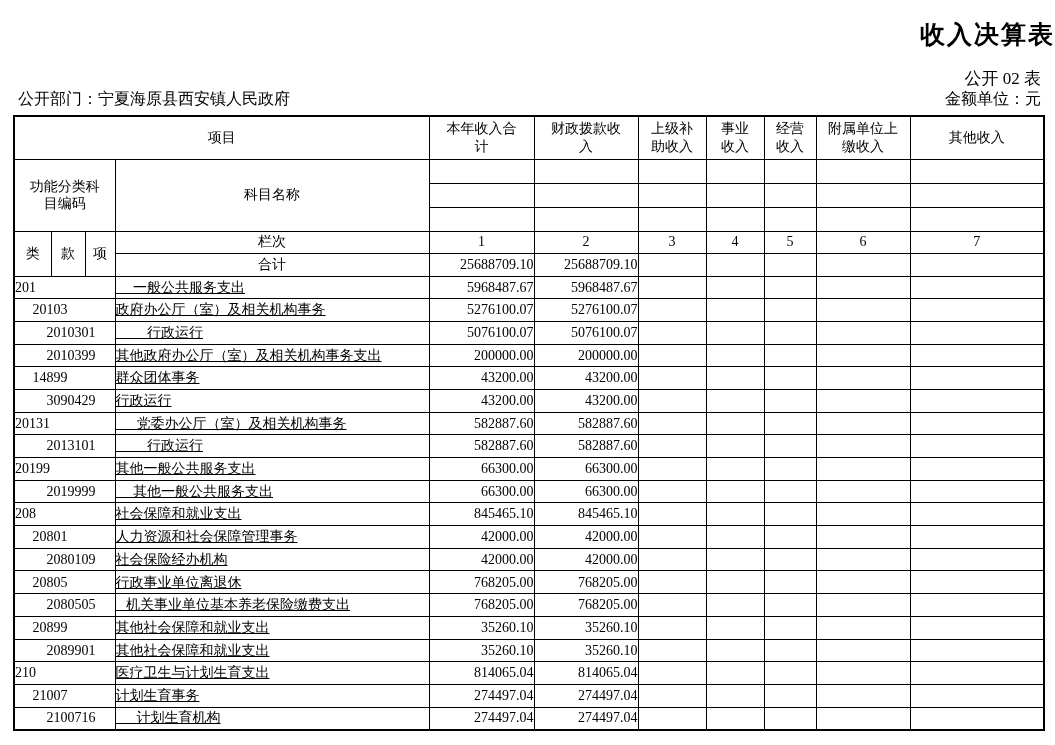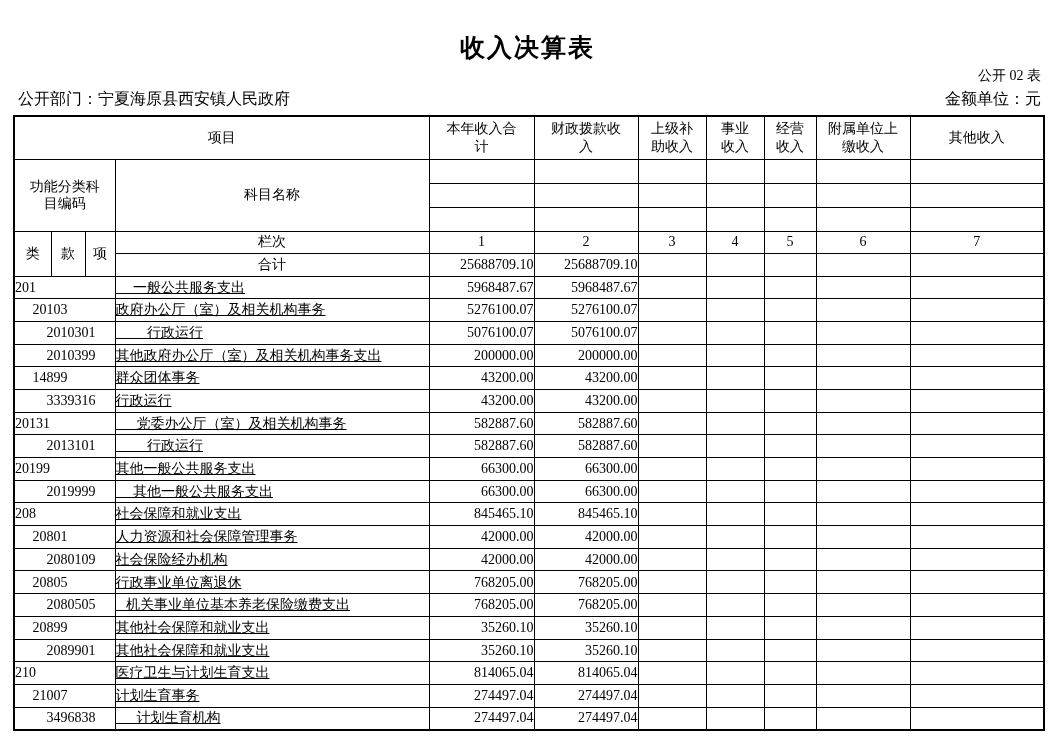--- a/index.html
+++ b/index.html
@@ -7,31 +7,31 @@
     position: relative;
     width: 1055px;
     height: 745px;
     background: #ffffff;
     color: #000000;
     font-family: "Liberation Serif", "DejaVu Serif", serif;
     overflow: hidden;
   }
   .title {
     position: absolute;
-    top: 31px; left: 0;
+    top: 18px; left: 0;
     width: 100%;
-    text-align: center;
+    text-align: right;
     font-size: 25px;
     font-weight: bold;
     letter-spacing: 2px;
   }
   .sheet-label {
     position: absolute;
     top: 67px; right: 14px;
-    font-size: 14px;
+    font-size: 17px;
   }
   .dept-label {
     position: absolute;
     top: 89px; left: 18px;
     font-size: 16px;
   }
   .unit-label {
     position: absolute;
     top: 89px; right: 14px;
     font-size: 16px;
@@ -232,21 +232,21 @@
           <td class="name-cell">群众团体事务</td>
           <td class="num">43200.00</td>
           <td class="num">43200.00</td>
           <td class="num"></td>
           <td class="num"></td>
           <td class="num"></td>
           <td class="num"></td>
           <td class="num"></td>
         </tr>
         <tr>
-          <td class="code" colspan="3">         3339316</td>
+          <td class="code" colspan="3">         3090429</td>
           <td class="name-cell">行政运行</td>
           <td class="num">43200.00</td>
           <td class="num">43200.00</td>
           <td class="num"></td>
           <td class="num"></td>
           <td class="num"></td>
           <td class="num"></td>
           <td class="num"></td>
         </tr>
         <tr>
@@ -386,21 +386,21 @@
           <td class="name-cell">计划生育事务</td>
           <td class="num">274497.04</td>
           <td class="num">274497.04</td>
           <td class="num"></td>
           <td class="num"></td>
           <td class="num"></td>
           <td class="num"></td>
           <td class="num"></td>
         </tr>
         <tr>
-          <td class="code" colspan="3">         3496838</td>
+          <td class="code" colspan="3">         2100716</td>
           <td class="name-cell">      计划生育机构</td>
           <td class="num">274497.04</td>
           <td class="num">274497.04</td>
           <td class="num"></td>
           <td class="num"></td>
           <td class="num"></td>
           <td class="num"></td>
           <td class="num"></td>
         </tr>
       </tbody>

